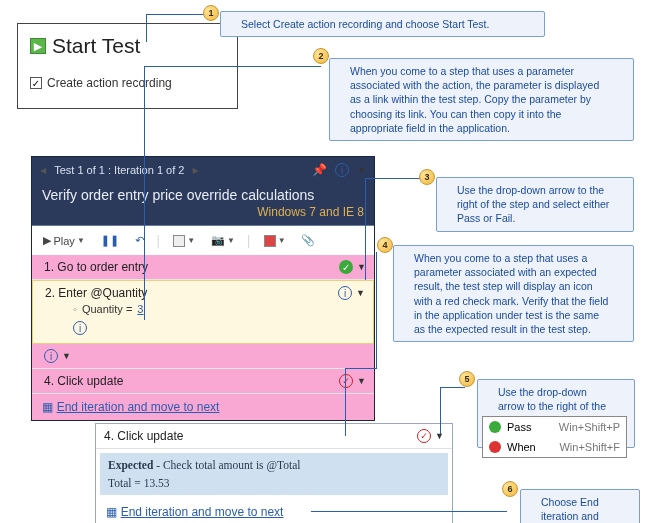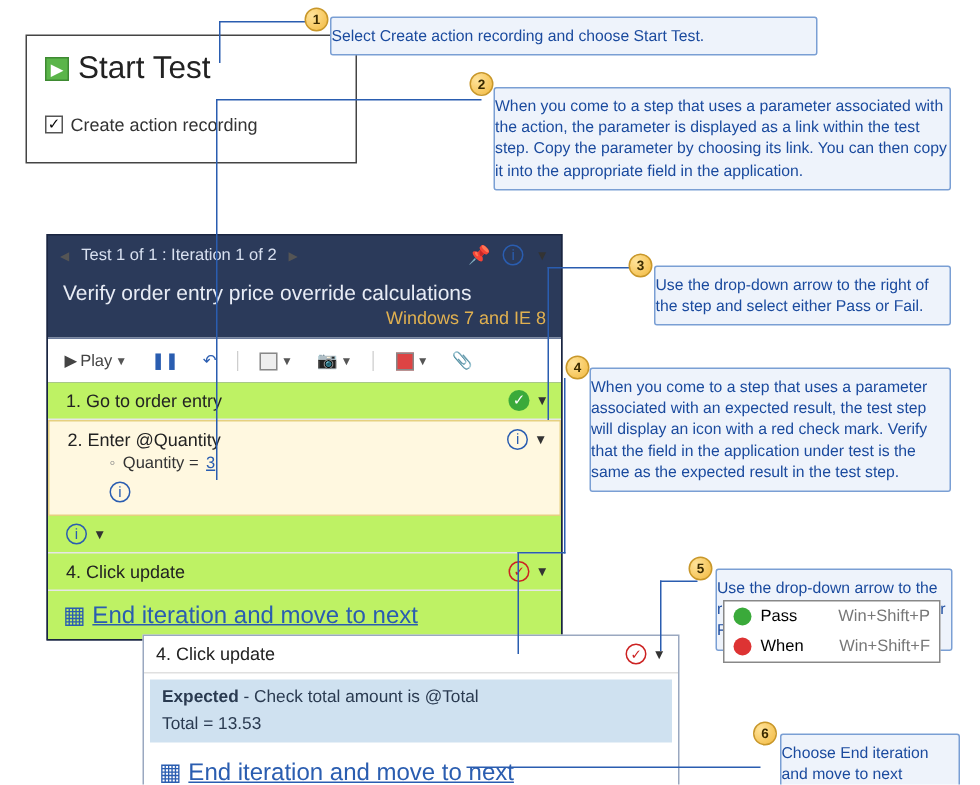--- a/index.html
+++ b/index.html
@@ -1,47 +1,47 @@
 <!DOCTYPE html>
 <html><head>
 <meta charset="utf-8">
 <style>
 * { box-sizing: border-box; margin: 0; padding: 0; }
 body { font-family: "Segoe UI", Tahoma, Arial, sans-serif; width: 653px; height: 523px; position: relative; background: #fff; overflow: hidden; }
-.callout { position: absolute; background: #eef3fb; border: 1px solid #7a9fd4; padding: 5px 0; font-size: 10.5px; color: #1a4a9e; line-height: 1.35; border-radius: 2px; }
+.callout { position: absolute; background: #eef3fb; border: 1px solid #7a9fd4; padding: 5px 20px; font-size: 10.5px; color: #1a4a9e; line-height: 1.35; border-radius: 2px; }
 .callout-num { position: absolute; width: 16px; height: 16px; border-radius: 50%; background: radial-gradient(circle at 30% 30%, #ffe39a, #f2b93f); border: 1px solid #c8972a; font-size: 9px; display: flex; align-items: center; justify-content: center; color: #3a2a00; font-weight: bold; z-index: 20; }
 .leader { position: absolute; background: #2a5db0; z-index: 15; }
 .start-panel { position: absolute; left: 17px; top: 23px; width: 221px; border: 1px solid #444; padding: 10px 12px 18px; background: #fff; }
 .start-title { font-size: 21px; color: #222; font-weight: 400; display: flex; align-items: center; gap: 6px; }
 .start-icon { width: 16px; height: 16px; background: #5bb54a; display: inline-flex; align-items: center; justify-content: center; color: #fff; font-size: 11px; border: 1px solid #3e8a32; }
 .start-chk { margin-top: 18px; font-size: 12px; color: #333; display: flex; align-items: center; gap: 5px; }
 .chkbox { width: 12px; height: 12px; border: 1px solid #555; display: inline-flex; align-items: center; justify-content: center; font-size: 10px; color: #000; }
 .runner { position: absolute; left: 31px; top: 156px; width: 344px; background: #2b3a5a; color: #d8e0f0; border: 1px solid #1a2540; }
 .runner-top { padding: 6px 8px; font-size: 11px; display: flex; align-items: center; gap: 8px; }
 .runner-title { padding: 4px 10px 2px; font-size: 14px; color: #e8ecf5; }
 .runner-sub { padding: 0 10px 6px; font-size: 12px; color: #e0b050; text-align: right; }
 .toolbar-line { background: #fff; border-top: 1px solid #6a7a9a; padding: 5px 6px; display: flex; align-items: center; gap: 6px; font-size: 11px; color: #444; }
 .tb-btn { padding: 2px 4px; display: inline-flex; align-items: center; gap: 2px; cursor: pointer; border: 1px solid transparent; border-radius: 2px; }
-.step-list { background: #bef264; color: #222; font-size: 12px; }
+.step-list { background: #f9a8d4; color: #222; font-size: 12px; }
 .step { border-bottom: 1px solid #e6e6e6; padding: 5px 8px 5px 12px; display: flex; align-items: center; justify-content: space-between; }
 .step.selected { background: #fff8e0; border: 1px solid #e6d080; }
 .step-sub { padding: 3px 0 3px 28px; font-size: 11px; color: #333; display: flex; align-items: center; gap: 5px; }
 .link-text { color: #2a5db0; text-decoration: underline; cursor: pointer; }
 .status-right { display: flex; align-items: center; gap: 4px; }
 .si { width: 14px; height: 14px; display: inline-flex; align-items: center; justify-content: center; font-size: 10px; }
 .si.info { border: 1.5px solid #2a5db0; border-radius: 50%; color: #2a5db0; }
 .si.pass { background: #3aaa3a; border-radius: 50%; color: #fff; }
 .si.rc { border: 1.5px solid #c22; border-radius: 50%; color: transparent; position: relative; }
 .si.rc::after { content: "✓"; color: #c22; position: absolute; font-size: 9px; }
 .drop-arr { color: #333; font-size: 9px; cursor: pointer; }
-.footer-link { padding: 6px 10px; font-size: 16px; }
+.footer-link { padding: 6px 10px; font-size: 12px; }
 .detail-panel { position: absolute; left: 95px; top: 423px; width: 358px; background: #fff; border: 1px solid #9aa8c0; font-size: 12px; color: #222; }
 .detail-step { padding: 5px 8px; display: flex; justify-content: space-between; align-items: center; border-bottom: 1px solid #e0e0e0; }
-.detail-exp { background: #cfe1f0; margin: 4px; padding: 6px 8px; font-size: 11.5px; color: #2a3a50; }
-.passfail { position: absolute; right: 26px; top: 400px; width: 145px; background: #fff; border: 1px solid #888; font-size: 11px; }
+.detail-exp { background: #cfe1f0; margin: 4px; padding: 6px 8px; font-size: 11.5px; color: #2a3a50; font-family: Liberation Serif, serif; }
+.passfail { position: absolute; right: 26px; top: 416px; width: 145px; background: #fff; border: 1px solid #888; font-size: 11px; }
 .pf-row { padding: 4px 6px; display: flex; align-items: center; gap: 6px; }
 .pf-icon { width: 12px; height: 12px; border-radius: 50%; display: inline-block; }
 .pf-pass { background: #3aaa3a; }
 .pf-fail { background: #d33; }
 .sp { flex: 1; }
 .arr { font-size: 8px; color: #555; }
 .tiny-icon { width: 12px; height: 12px; border: 1px solid #888; background: #eee; }
 </style>
 </head>
 <body>

